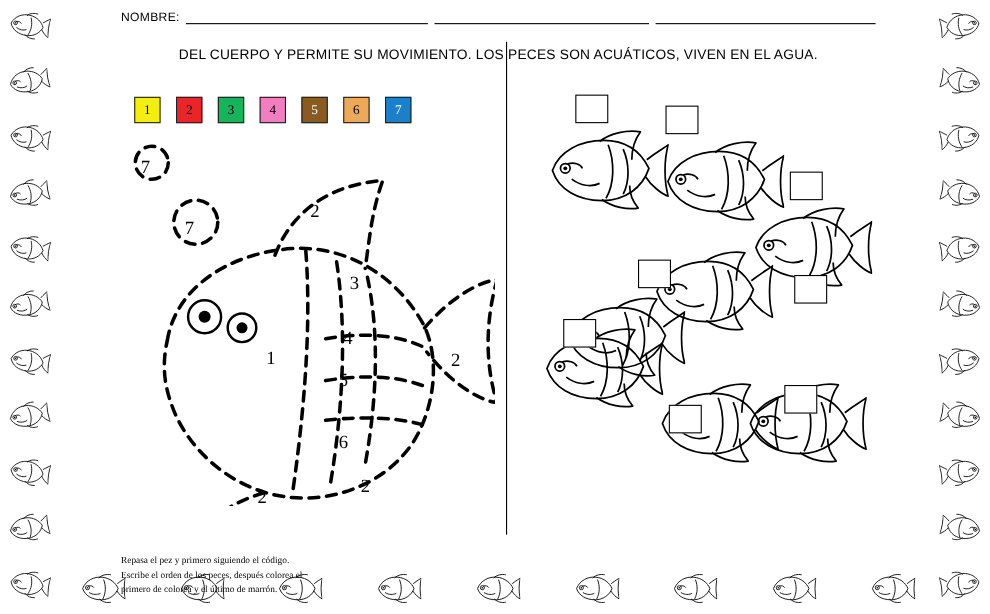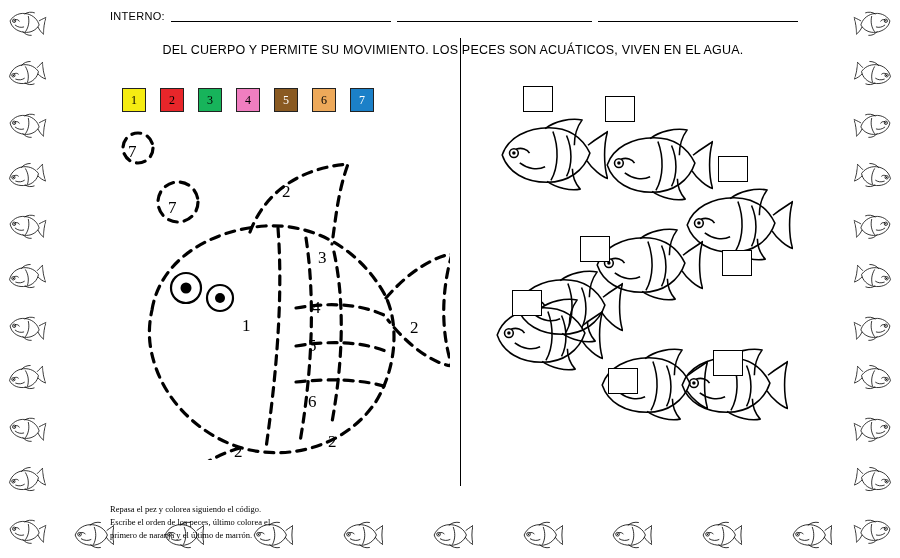--- a/index.html
+++ b/index.html
@@ -591,21 +591,21 @@
       <path d="M28,34 C34,32 40,34 42,38"></path>
       <path d="M30,50 C40,56 50,56 58,52"></path>
       <path d="M66,18 C72,34 72,50 64,66"></path>
       <circle cx="26" cy="38" r="5"></circle>
     </g>
     <circle cx="26" cy="38" r="2" fill="#000"></circle>
   </svg></div>
     </div>
 
   <div class="nombre">
-    <span class="lbl">INTERNO:</span>
+    <span class="lbl">NOMBRE:</span>
     <span class="line"></span>
     <span class="line l2"></span>
     <span class="line l3"></span>
   </div>
 
   <div class="instr">
     <div>DEL CUERPO Y PERMITE SU MOVIMIENTO. LOS PECES SON ACUÁTICOS, VIVEN EN EL AGUA.</div>
   </div>
 
   <div class="colorkey" id="colorkey">
@@ -819,18 +819,18 @@
         <div class="answerbox" style="left: 248px; top: 78px;"></div>
         <div class="answerbox" style="left: 110px; top: 158px;"></div>
         <div class="answerbox" style="left: 42px; top: 212px;"></div>
         <div class="answerbox" style="left: 243px; top: 272px;"></div>
         <div class="answerbox" style="left: 138px; top: 290px;"></div>
         <div class="answerbox" style="left: 252px; top: 172px;"></div>
       </div>
   </div>
 
   <div class="footer">
-    <div>Repasa el pez y colorea siguiendo el código.</div>
-    <div>Escribe el orden de los peces, último colorea el</div>
-    <div>primero de naranja y el último de marrón.</div>
+    <div>Repasa el pez y primero siguiendo el código.</div>
+    <div>Escribe el orden de los peces, después colorea el</div>
+    <div>primero de colorea y el último de marrón.</div>
   </div>
 
 </div>
 
 </body></html>

